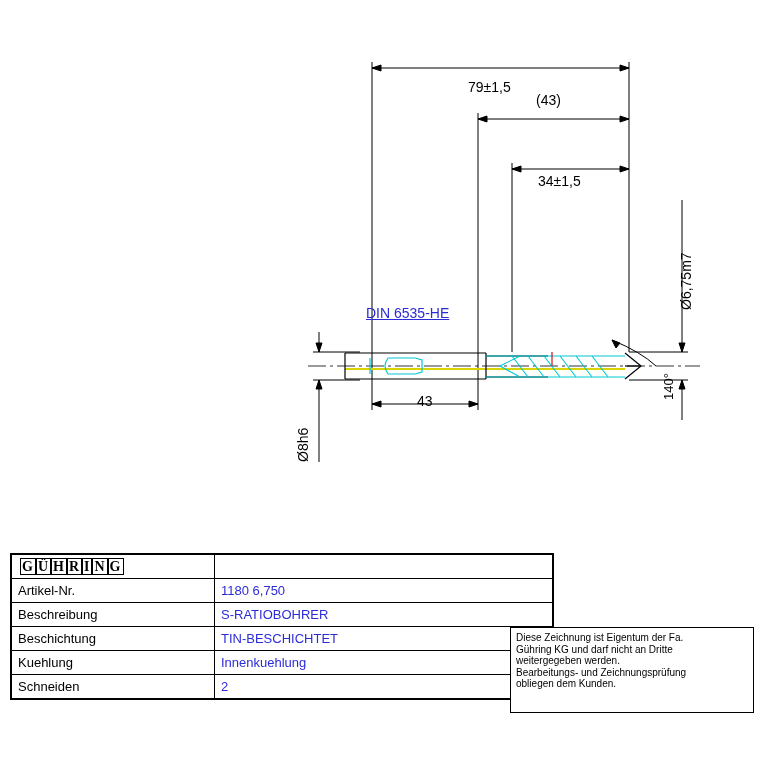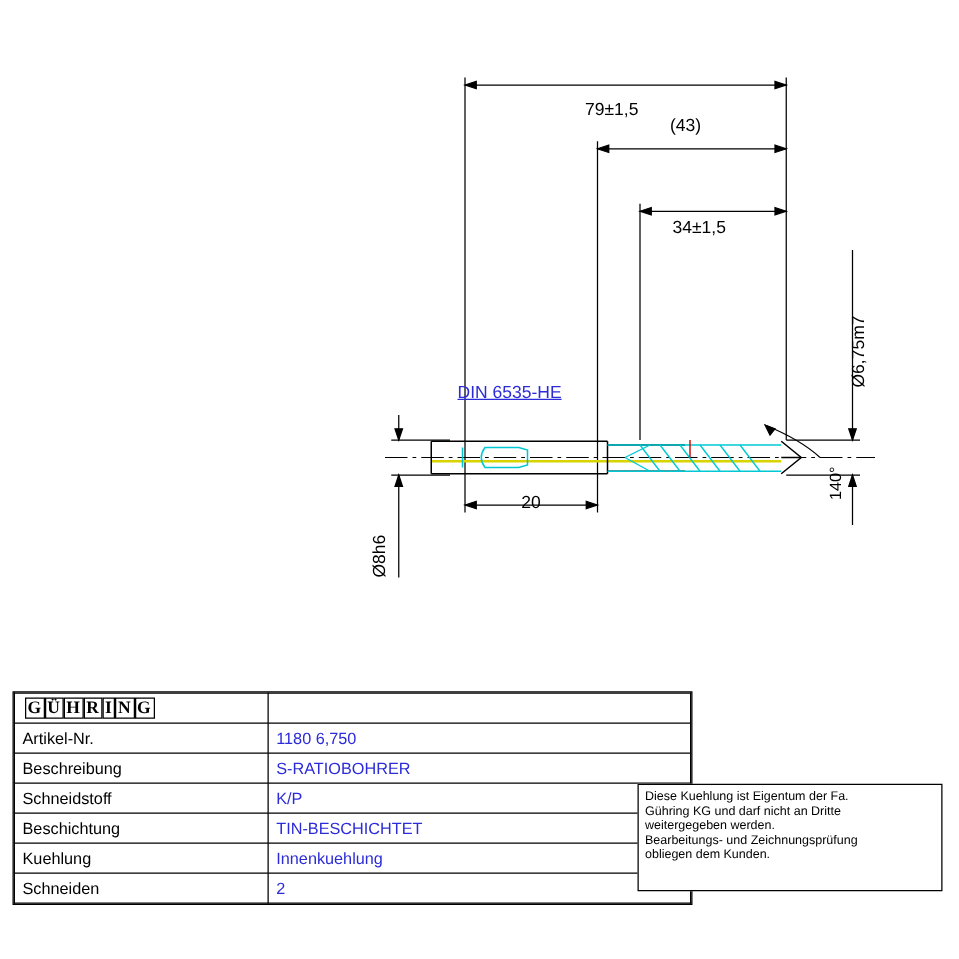--- a/index.html
+++ b/index.html
@@ -135,21 +135,21 @@
 
     <g stroke="#000" stroke-width="1" fill="none">
       <path d="M612 340 Q641 352 656 366"></path>
       <path d="M612 340 L620 343 L616 348 Z" fill="#000"></path>
     </g>
   </svg>
 
   <div class="lbl" style="left:468px;top:42px;margin-top:37px;">79±1,5</div>
   <div class="lbl" style="left:536px;top:92px;">(43)</div>
   <div class="lbl" style="left:538px;top:143px;margin-top:30px;">34±1,5</div>
-  <div class="lbl" style="left:417px;top:393px;">20</div>
+  <div class="lbl" style="left:417px;top:393px;">43</div>
   <div class="lbl blue" style="left:366px;top:305px;text-decoration:underline;">DIN 6535-HE</div>
 
   <div class="lbl rot90" style="left:678px;top:310px;">Ø6,75m7</div>
   <div class="lbl rot90" style="left:295px;top:462px;">Ø8h6</div>
   <div class="lbl rot90" style="left:661px;top:400px;font-size:13px;">140°</div>
 
   <div class="tbl">
     <table>
       <tbody>
           <tr>
@@ -160,40 +160,36 @@
       </tr>
       <tr>
         <td class="k">Artikel-Nr.</td>
         <td class="v">1180  6,750</td>
       </tr>
       <tr>
         <td class="k">Beschreibung</td>
         <td class="v">S-RATIOBOHRER</td>
       </tr>
       <tr>
-        <td class="k">Schneidstoff</td>
-        <td class="v">K/P</td>
-      </tr>
-      <tr>
         <td class="k">Beschichtung</td>
         <td class="v">TIN-BESCHICHTET</td>
       </tr>
       <tr>
         <td class="k">Kuehlung</td>
         <td class="v">Innenkuehlung</td>
       </tr>
       <tr>
         <td class="k">Schneiden</td>
         <td class="v">2</td>
       </tr>
     </tbody>
       </table>
   </div>
 
   <div class="note">
-    <div>Diese Kuehlung ist Eigentum der Fa.</div>
+    <div>Diese Zeichnung ist Eigentum der Fa.</div>
     <div>Gühring KG und darf nicht an Dritte</div>
     <div>weitergegeben werden.</div>
     <div>Bearbeitungs- und Zeichnungsprüfung</div>
     <div>obliegen dem Kunden.</div>
   </div>
 
 </div>
 
 </body></html>

